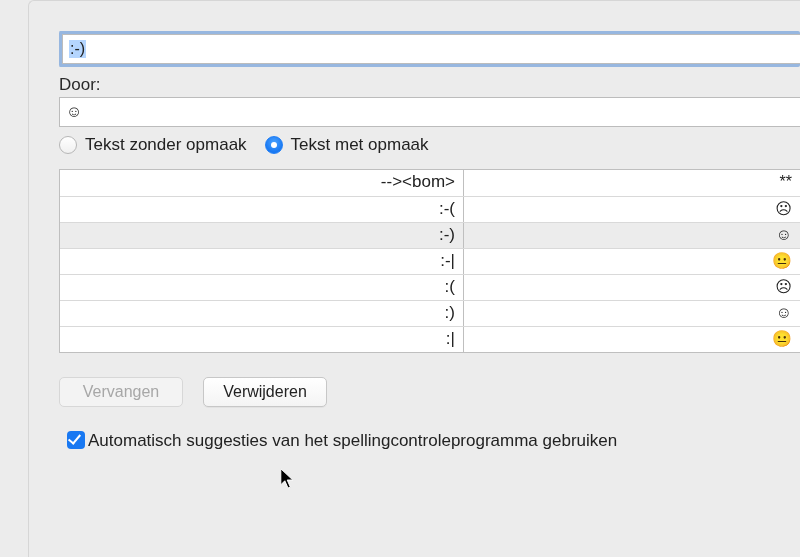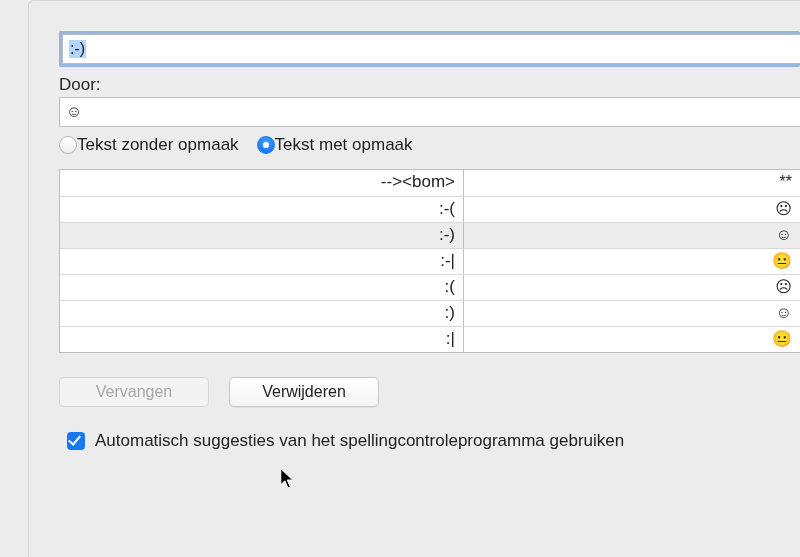--- a/index.html
+++ b/index.html
@@ -49,21 +49,21 @@
     background: #fff;
     font-size: 16px;
     padding: 2px 6px;
     display: flex;
     align-items: center;
     border-right: none;
   }
   .spacer-8 { height: 8px; }
 
   .radio-row { display: flex; align-items: center; gap: 18px; margin: 8px 0 14px 0; }
-  .radio-item { display: flex; align-items: center; gap: 0; cursor: default; }
+  .radio-item { display: flex; align-items: center; gap: 8px; cursor: default; }
   .radio-circle {
     width: 18px; height: 18px; border-radius: 50%;
     border: 1px solid #b7b7b7;
     background: linear-gradient(#ffffff,#f0f0f0);
     position: relative;
   }
   .radio-circle.checked {
     border-color: #1f7ef6;
     background: radial-gradient(circle at 50% 35%, #4aa2ff 0%, #1878f2 70%);
   }
@@ -95,39 +95,39 @@
   }
   .cell-b {
     flex: 1 1 auto;
     padding: 0 8px;
     font-size: 16px;
   }
   .row.selected { background:#ececec; }
 
   .button-row { display:flex; gap:20px; margin-top: 24px; }
   .btn {
-    width: 150px;
+    width: 124px;
     height: 30px;
     border: 1px solid #c7c7c7;
     border-radius: 5px;
     background: linear-gradient(#ffffff,#f4f4f4);
     font-size: 16px;
     font-family: inherit;
     color:#222;
     cursor: default;
     box-shadow: 0 1px 0 rgba(0,0,0,0.04);
   }
   .btn[disabled] {
     color:#a7a7a7;
     background:#f3f3f3;
     border-color:#d7d7d7;
     box-shadow:none;
   }
 
-  .check-row { display:flex; align-items:center; gap:10px; margin-top: 24px; padding-left: 8px; }
+  .check-row { display:flex; gap:3px; margin-top: 24px; padding-left: 8px; }
   .checkbox {
     width:18px; height:18px; border-radius:4px;
     background:#1878f2;
     position:relative;
   }
   .checkbox::after{
     content:"";
     position:absolute;
     left:4px; top:1px;
     width:5px; height:10px;

